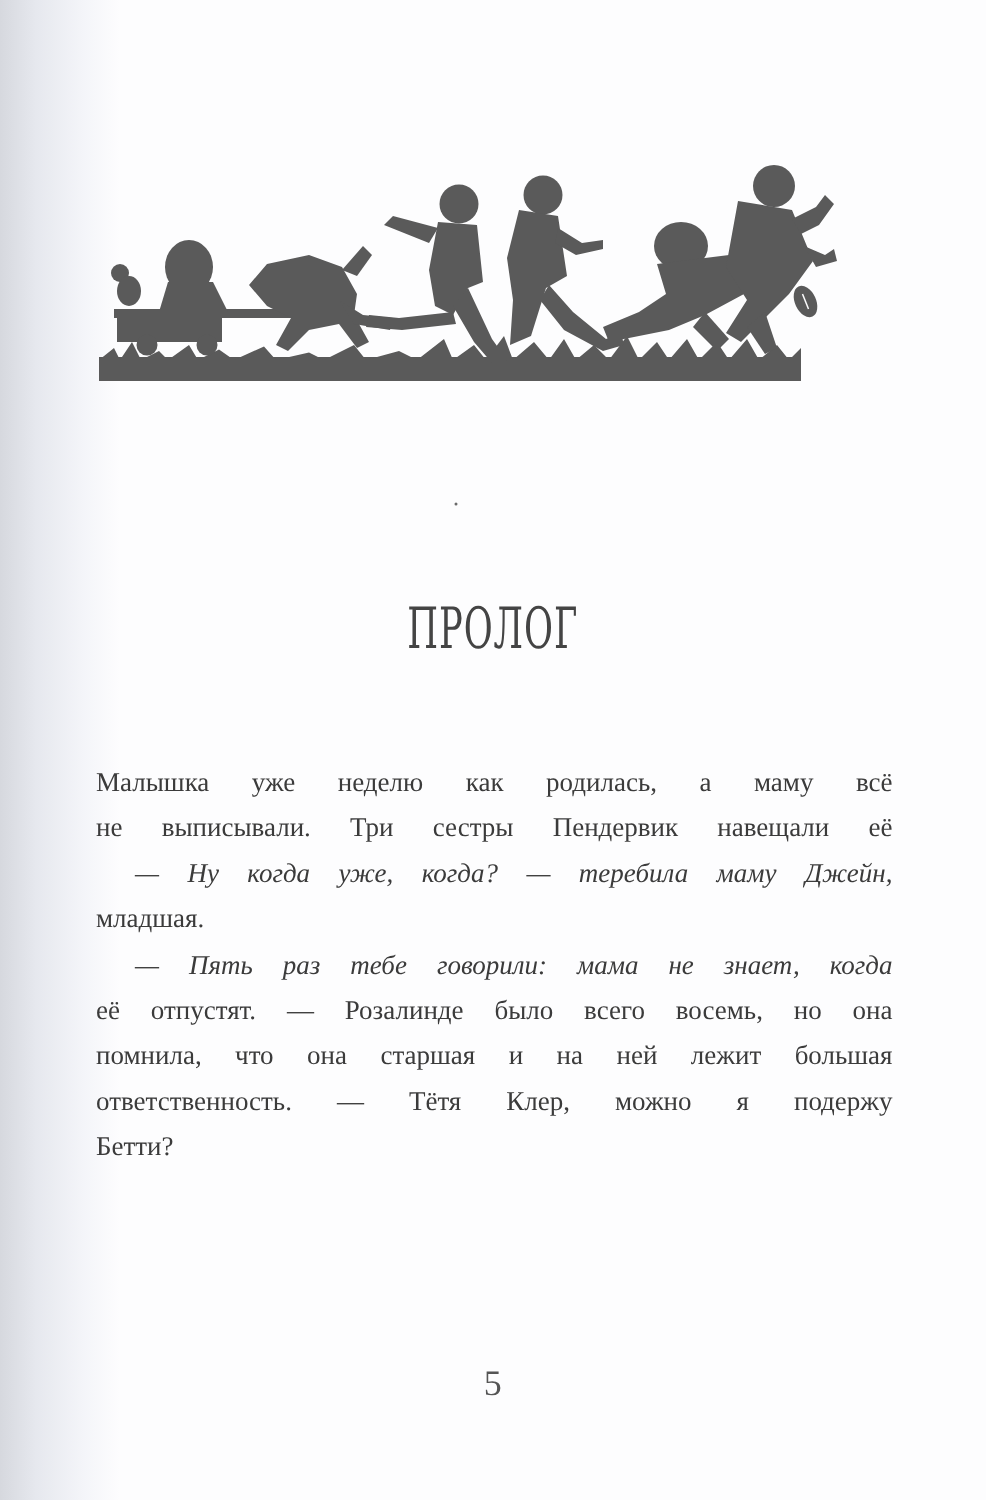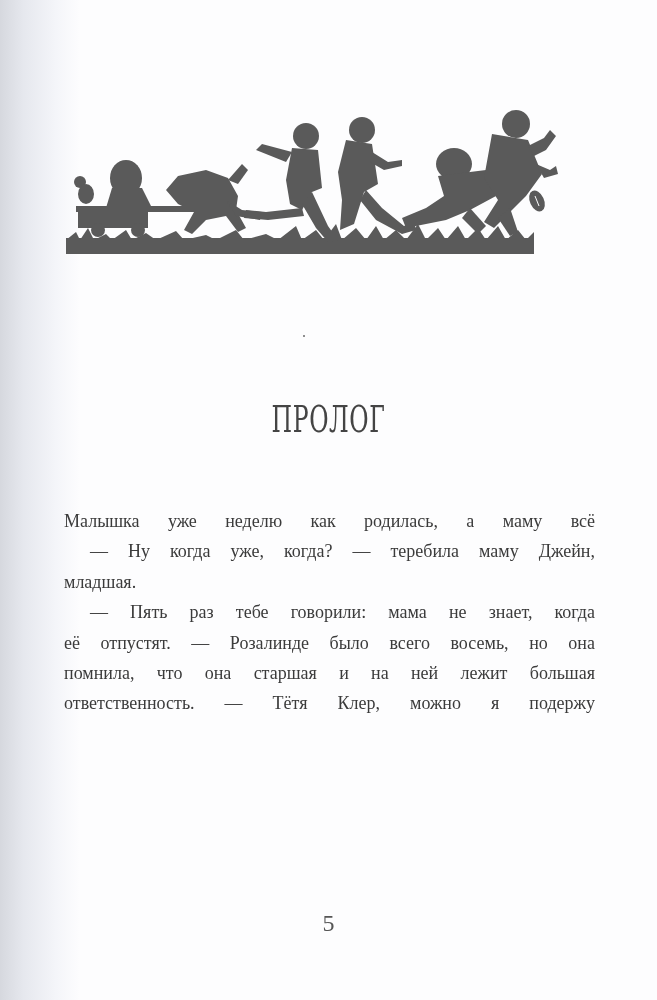--- a/index.html
+++ b/index.html
@@ -70,20 +70,21 @@
       display: block;
       white-space: nowrap;
       text-align: justify;
       text-align-last: justify;
     }
     .line.last {
       text-align-last: left;
     }
     .line.indent {
       padding-left: 26px;
+      font-style: italic;
     }
     .page-number {
       position: absolute;
       left: 0;
       width: 657px;
       top: 910px;
       text-align: center;
       font-size: 24px;
       color: #555;
     }
@@ -142,26 +143,28 @@
   </svg>
 </div>
 
 <div class="dot"></div>
 
 <h1 class="chapter-title">ПРОЛОГ</h1>
 
 <div class="text-block">
   <div>
     <span class="line">Малышка уже неделю как родилась, а маму всё</span>
+    <span class="line">не выписывали. Три сестры Пендервик навещали её</span>
   </div>
   <div>
     <span class="line indent">— Ну когда уже, когда? — теребила маму Джейн,</span>
     <span class="line last">младшая.</span>
   </div>
   <div>
     <span class="line indent">— Пять раз тебе говорили: мама не знает, когда</span>
     <span class="line">её отпустят. — Розалинде было всего восемь, но она</span>
     <span class="line">помнила, что она старшая и на ней лежит большая</span>
     <span class="line">ответственность. — Тётя Клер, можно я подержу</span>
+    <span class="line last">Бетти?</span>
   </div>
 </div>
 
 <div class="page-number">5</div>
 
 </body></html>

